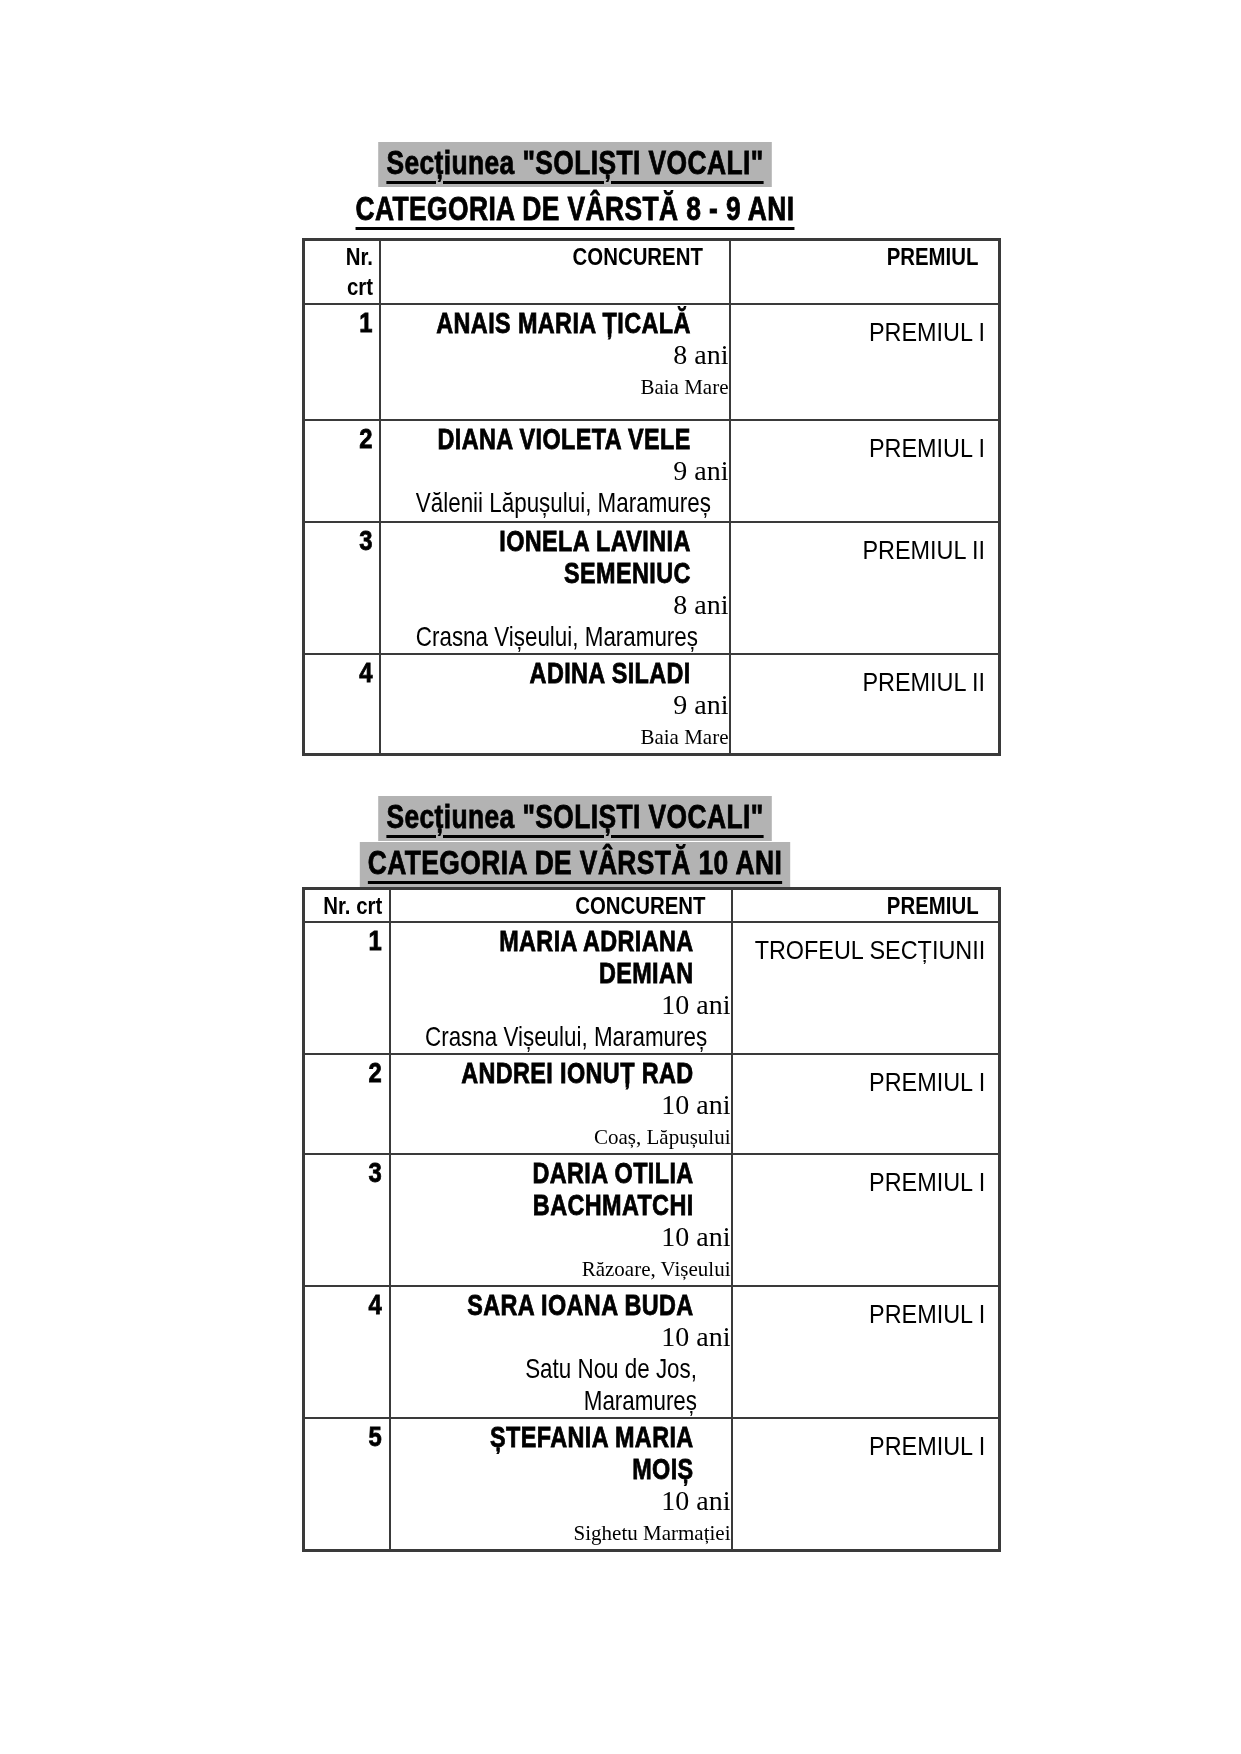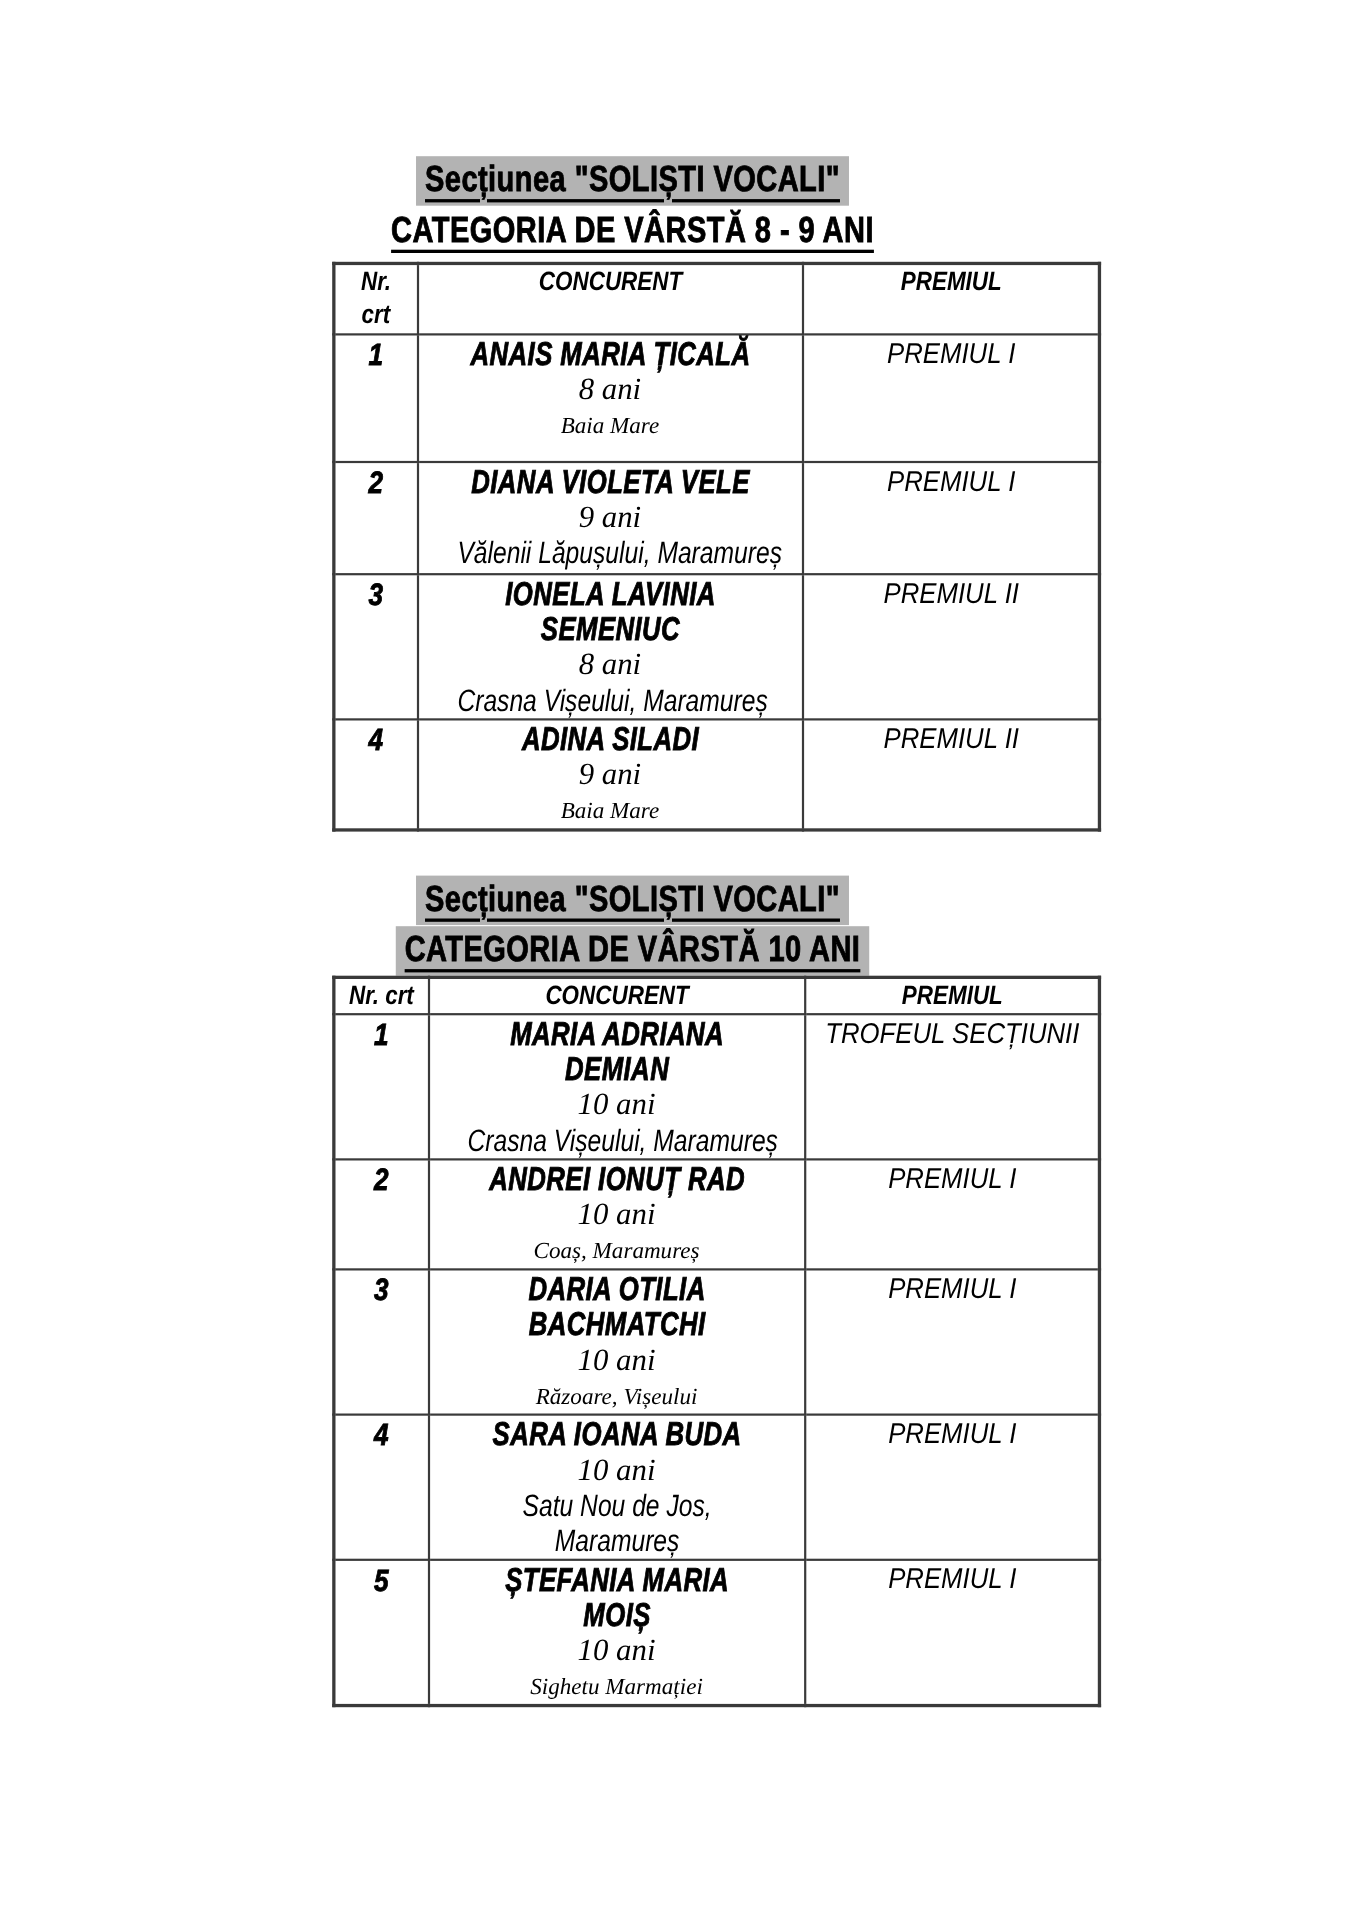--- a/index.html
+++ b/index.html
@@ -36,35 +36,35 @@
   table.results{
     position:absolute;left:302px;
     width:696px;
     border-collapse:collapse;table-layout:fixed;
     border:3px solid var(--bd);
   }
   #table0{top:238px;}
   #table1{top:887px;}
   th,td{
     border:2px solid var(--bd);
-    vertical-align:top;text-align:center;
-    padding:0;box-sizing:border-box;overflow:visible;font-style:italic;
+    vertical-align:top;text-align:right;
+    padding:0;box-sizing:border-box;overflow:visible;
   }
   th{font-weight:bold;}
   #table0 th{height:64px;}
   #table1 th{height:32px;}
   .th-inner{
     font-size:24px;line-height:30px;font-weight:bold;
     white-space:pre-line;
     transform:scaleX(0.85);transform-origin:center;
     padding-top:1px;
   }
   td.c-nr{padding-top:2px;}
   td.c-conc{padding-top:2px;}
-  td.c-prize{padding-top:1px;}
+  td.c-prize{padding-top:12px;}
   .line{white-space:nowrap;line-height:32px;transform-origin:center;}
   .nr{font-size:28px;font-weight:bold;transform:scaleX(0.85);}
   .name{font-size:30px;font-weight:bold;transform:scaleX(0.78);}
   .age{font-family:"Liberation Serif",serif;font-size:28px;}
   .place-serif{font-family:"Liberation Serif",serif;font-size:21px;}
   .place-sans{font-size:28px;transform:scaleX(0.8);}
   .prize{font-size:26px;line-height:30px;transform:scaleX(0.9);}
 </style>
 </head>
 <body>
@@ -200,21 +200,21 @@
             <div class="line prize">TROFEUL SECȚIUNII</div>
           </td>
         </tr>
         <tr style="height: 95px;">
           <td class="c-nr">
             <div class="line nr heavy">2</div>
           </td>
           <td class="c-conc">
             <div class="line name heavy">ANDREI IONUȚ RAD</div>
             <div class="line age">10 ani</div>
-            <div class="line place-serif">Coaș, Maramureș</div>
+            <div class="line place-serif">Coaș, Lăpușului</div>
           </td>
           <td class="c-prize">
             <div class="line prize">PREMIUL I</div>
           </td>
         </tr>
         <tr style="height: 130px;">
           <td class="c-nr">
             <div class="line nr heavy">3</div>
           </td>
           <td class="c-conc">

